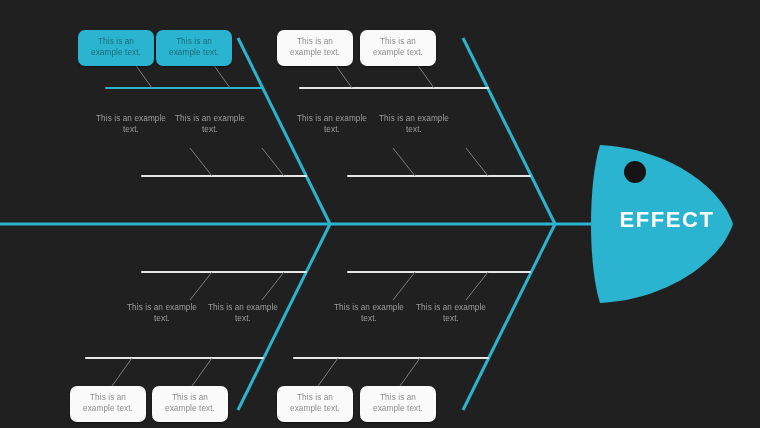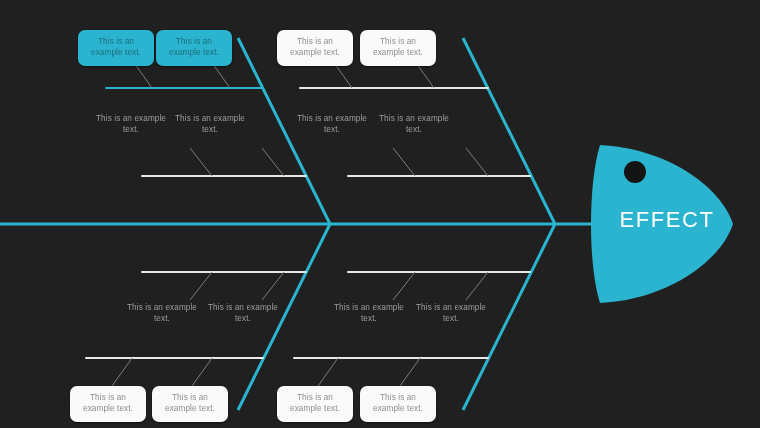--- a/index.html
+++ b/index.html
@@ -61,21 +61,21 @@
   
   #effect-text {
     position: absolute;
     left: 612px;
     top: 207px;
     width: 110px;
     text-align: center;
     font-size: 22px;
     letter-spacing: 1.6px;
     color: #ffffff;
-    font-weight: 400;
+    font-weight: 700;
   }
 </style>
 </head>
 <body>
 
 <div id="canvas">
 
   <svg id="skeleton" viewBox="0 0 760 428">
 
     <line x1="0" y1="224" x2="600" y2="224" stroke="#2ab4cf" stroke-width="3.2"></line>

